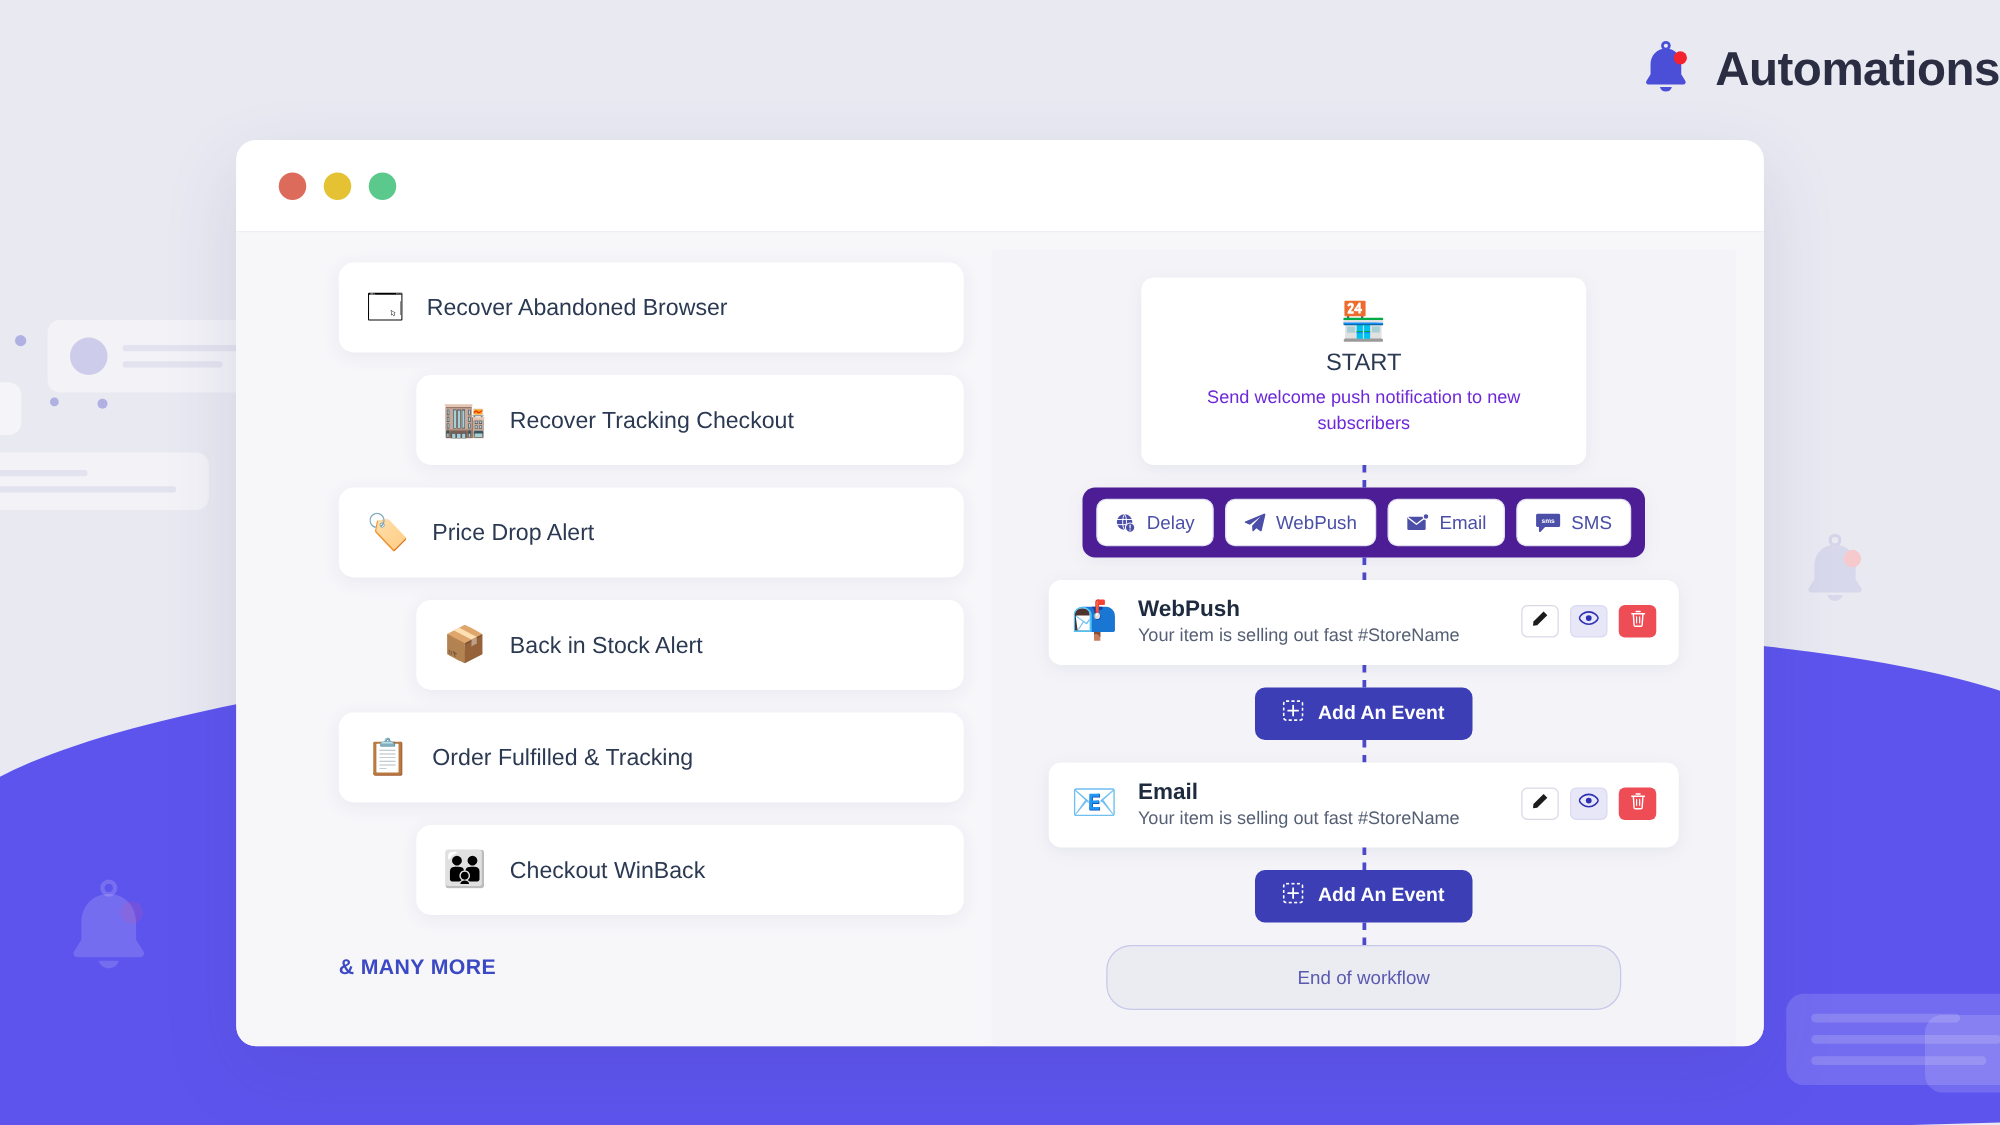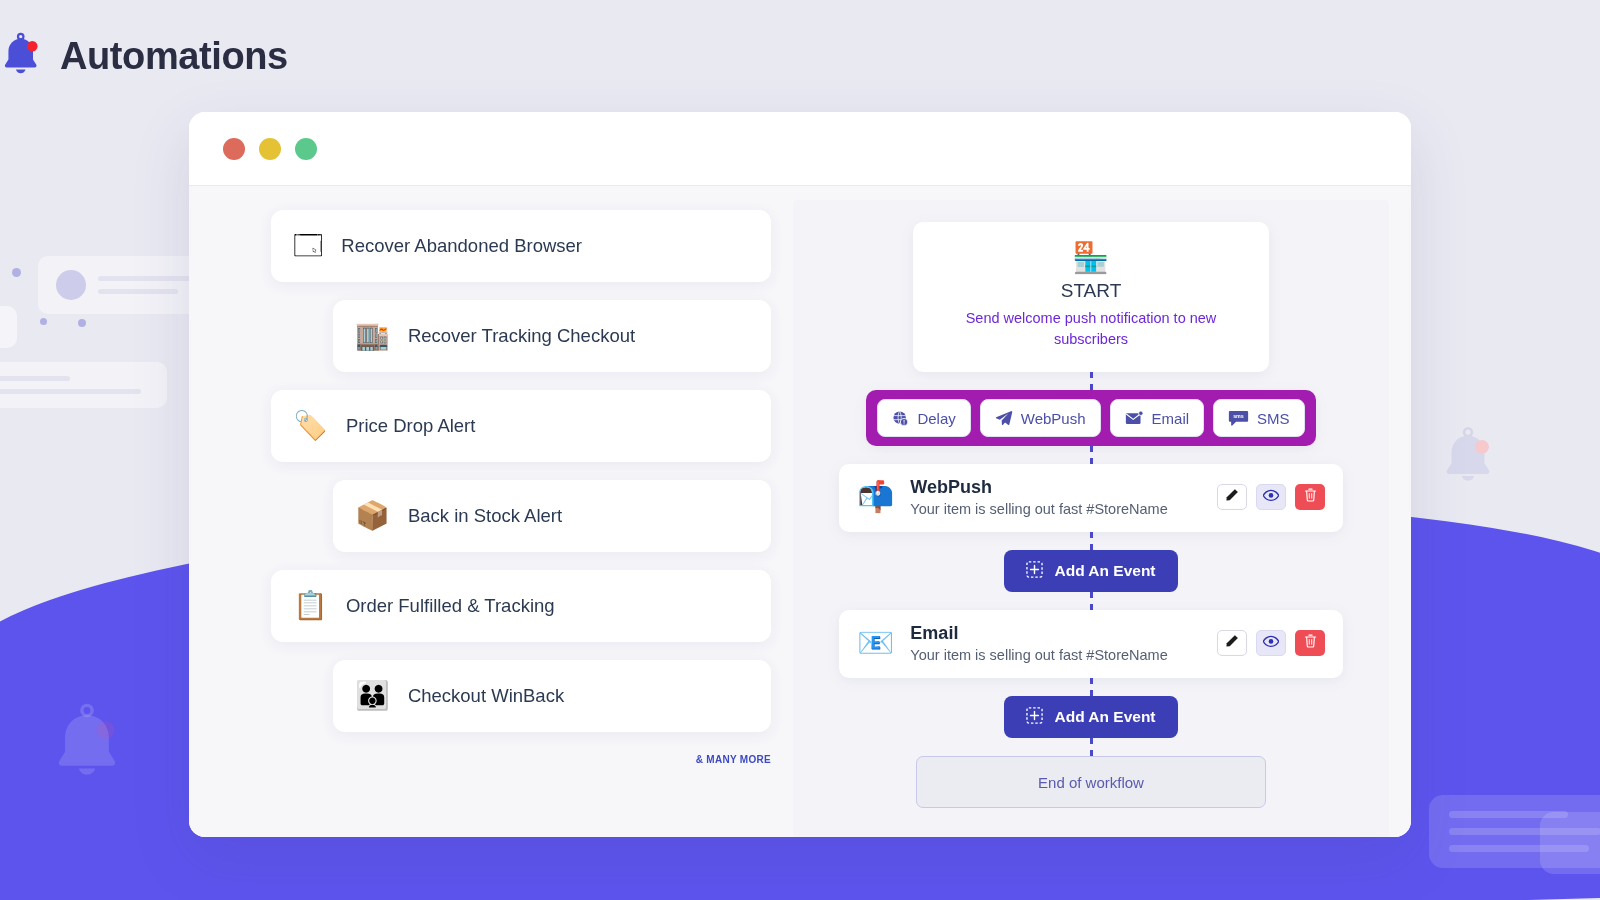--- a/index.html
+++ b/index.html
@@ -90,22 +90,23 @@
   .pgc1 .p-line:nth-child(3){ width: 92%; }
   .pgc2 { left: 1540px; top: 812px; width: 120px; height: 62px; }
 
   
   #page-header {
     position: relative;
     z-index: 3;
     height: 112px;
     display: flex;
     align-items: center;
-    justify-content: flex-start;
+    justify-content: flex-end;
     gap: 16px;
+    margin-left: 10px;
   }
   #page-header .hdr-bell { width: 44px; height: 52px; flex: none; position: relative; }
   #page-header h1 {
     font-size: 38px;
     font-weight: bold;
     color: #2b2d42;
     letter-spacing: -0.4px;
   }
 
   
@@ -169,23 +170,23 @@
   }
   .tpl-card.offset { margin-left: 62px; }
   .tpl-card .tpl-icon { font-size: 28px; line-height: 1; flex: none; }
   .tpl-card .tpl-label {
     font-size: 18.5px;
     color: #2b3a52;
     white-space: nowrap;
   }
 
   #many-more {
-    text-align: right;
-    margin-top: 4px;
-    font-size: 10px;
+    text-align: left;
+    margin-top: 14px;
+    font-size: 17px;
     font-weight: bold;
     color: #3b49c4;
     letter-spacing: .3px;
   }
 
   
   #workflow-panel {
     flex: 1;
     background: #f4f4f8;
     border-radius: 4px;
@@ -220,21 +221,21 @@
     margin-top: 4px;
   }
   .start-node .start-sub {
     font-size: 14.5px;
     color: #6d28d9;
     margin-top: 6px;
     line-height: 1.45;
   }
 
   .action-bar {
-    background: #a21caf;
+    background: #4c1d95;
     border-radius: 10px;
     box-shadow: 0 3px 14px rgba(70,70,130,.08);
     padding: 9px 11px;
     display: flex;
     gap: 9px;
     flex: none;
   }
   .action-chip {
     border: 1px solid #dfdff0;
     border-radius: 8px;
@@ -290,25 +291,25 @@
     padding: 0 22px;
     display: flex;
     align-items: center;
     gap: 11px;
     font-size: 15.5px;
     font-weight: bold;
     flex: none;
   }
 
   .end-workflow {
-    width: 350px;
+    width: 412px;
     height: 52px;
     border: 1px solid #c8c8ea;
     background: #ebebf2;
-    border-radius: 7px;
+    border-radius: 20px;
     display: flex;
     align-items: center;
     justify-content: center;
     font-size: 15px;
     color: #5a5ab0;
     flex: none;
   }
 </style>
 </head>
 <body>

